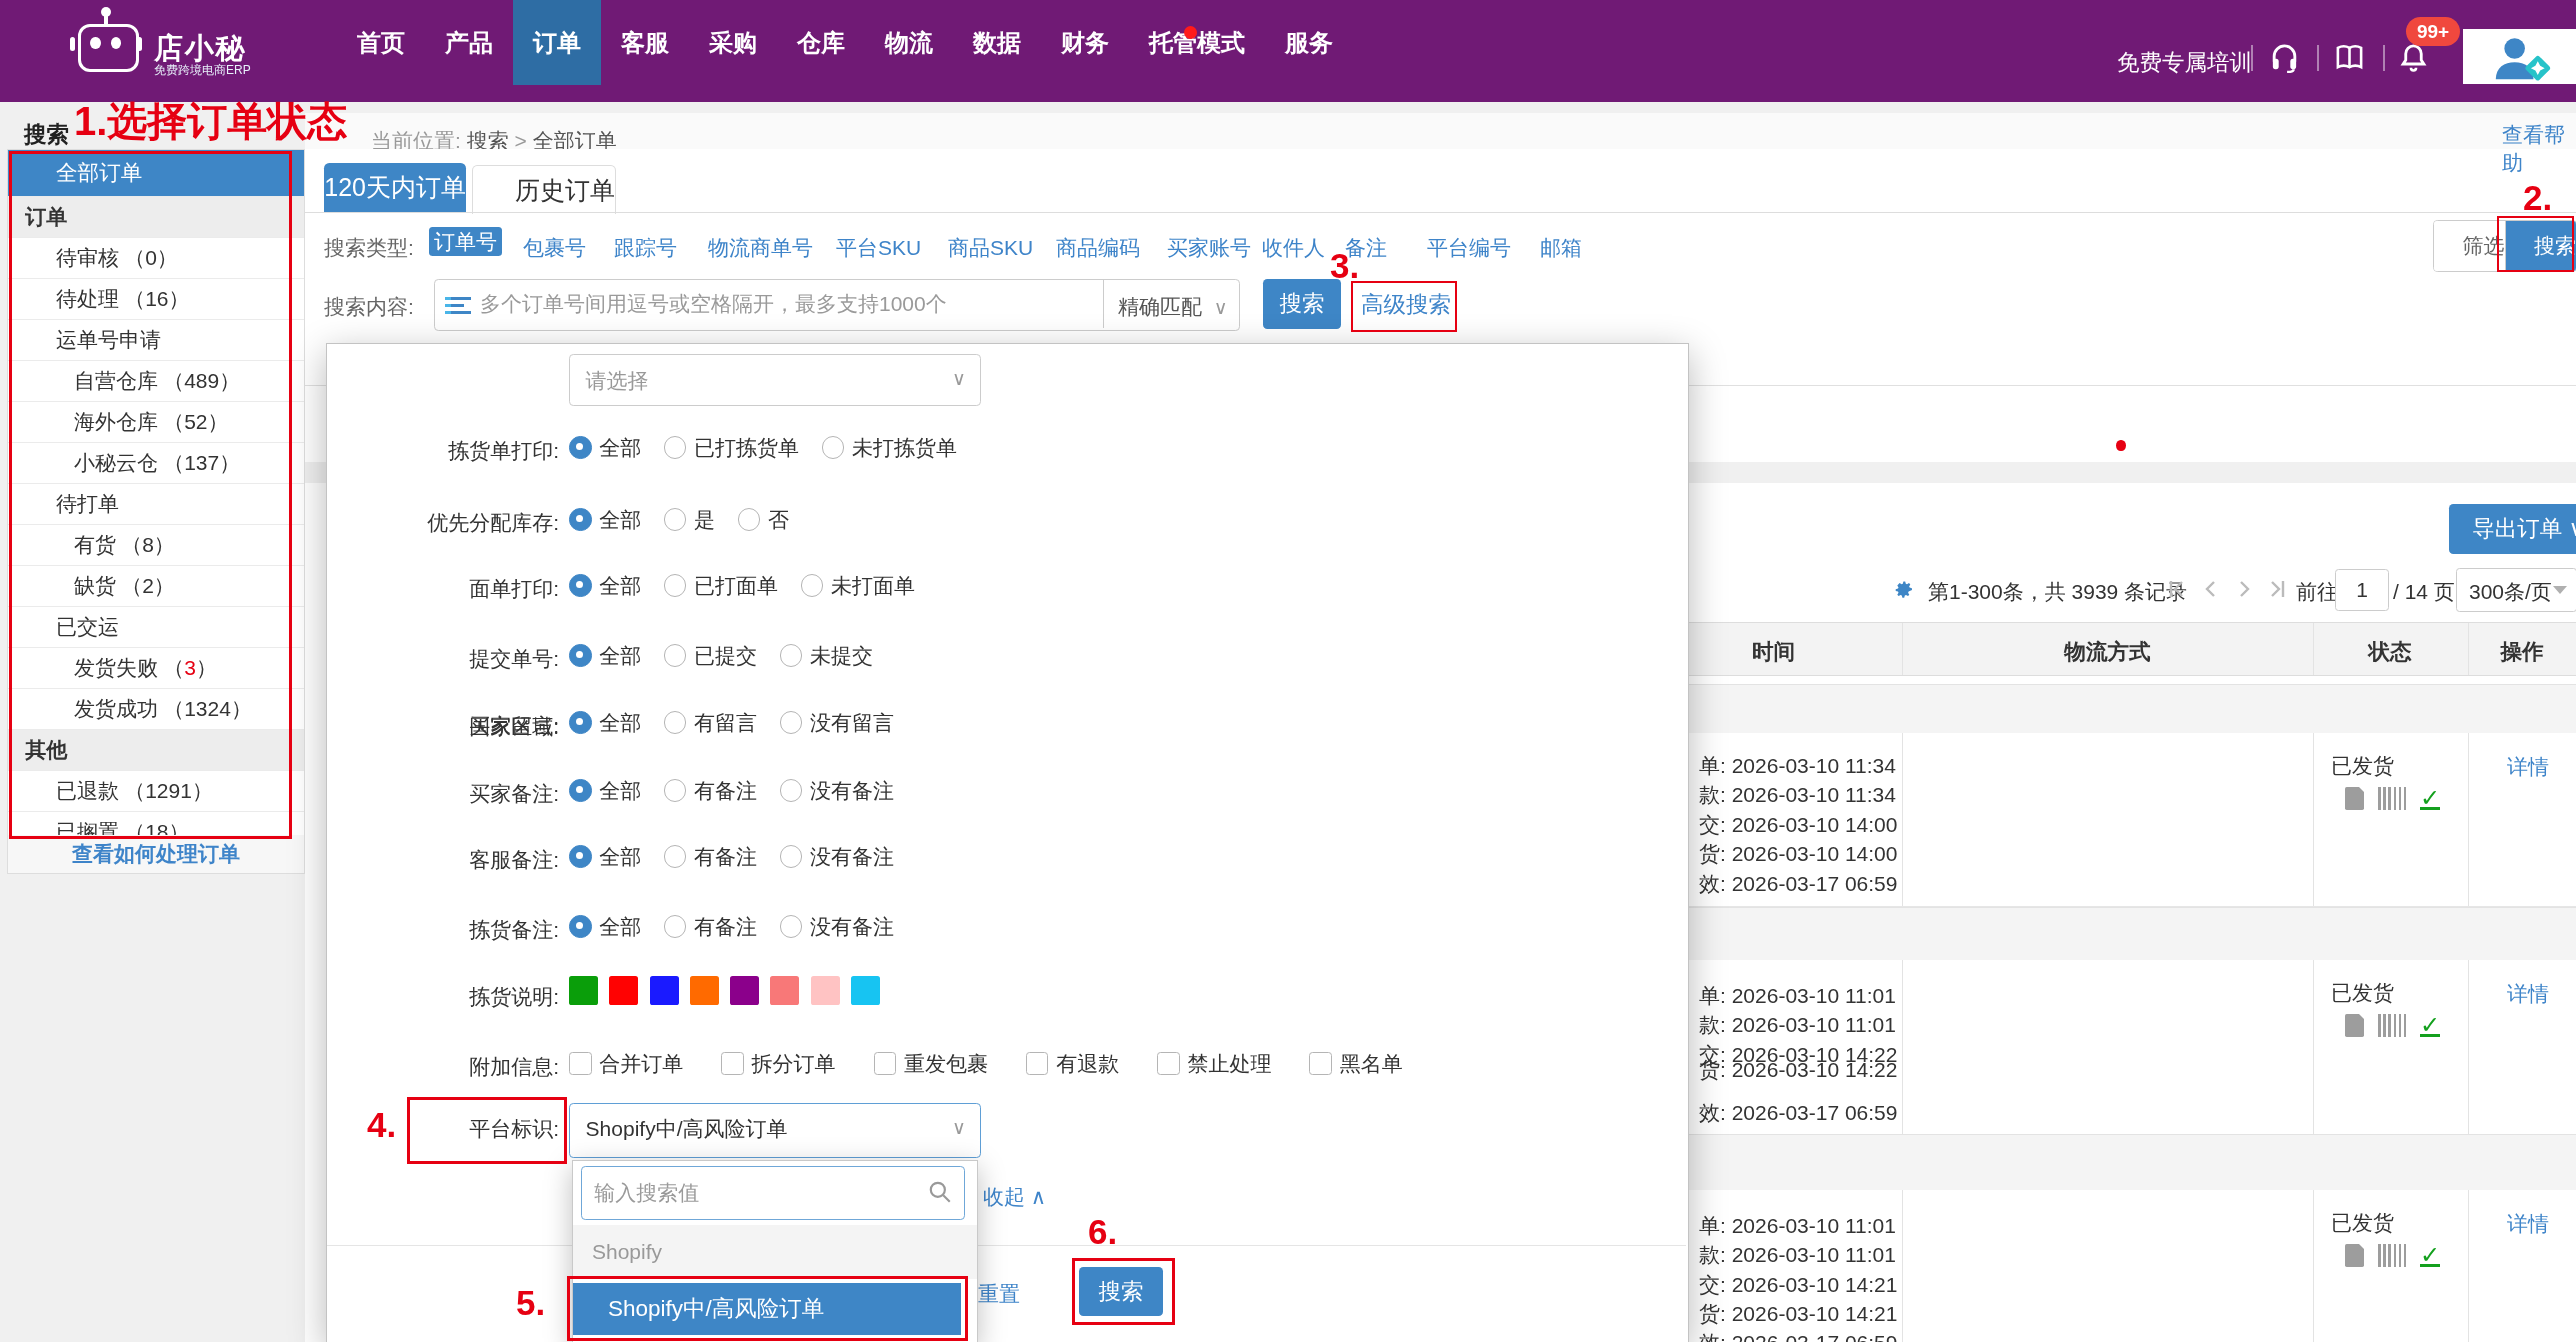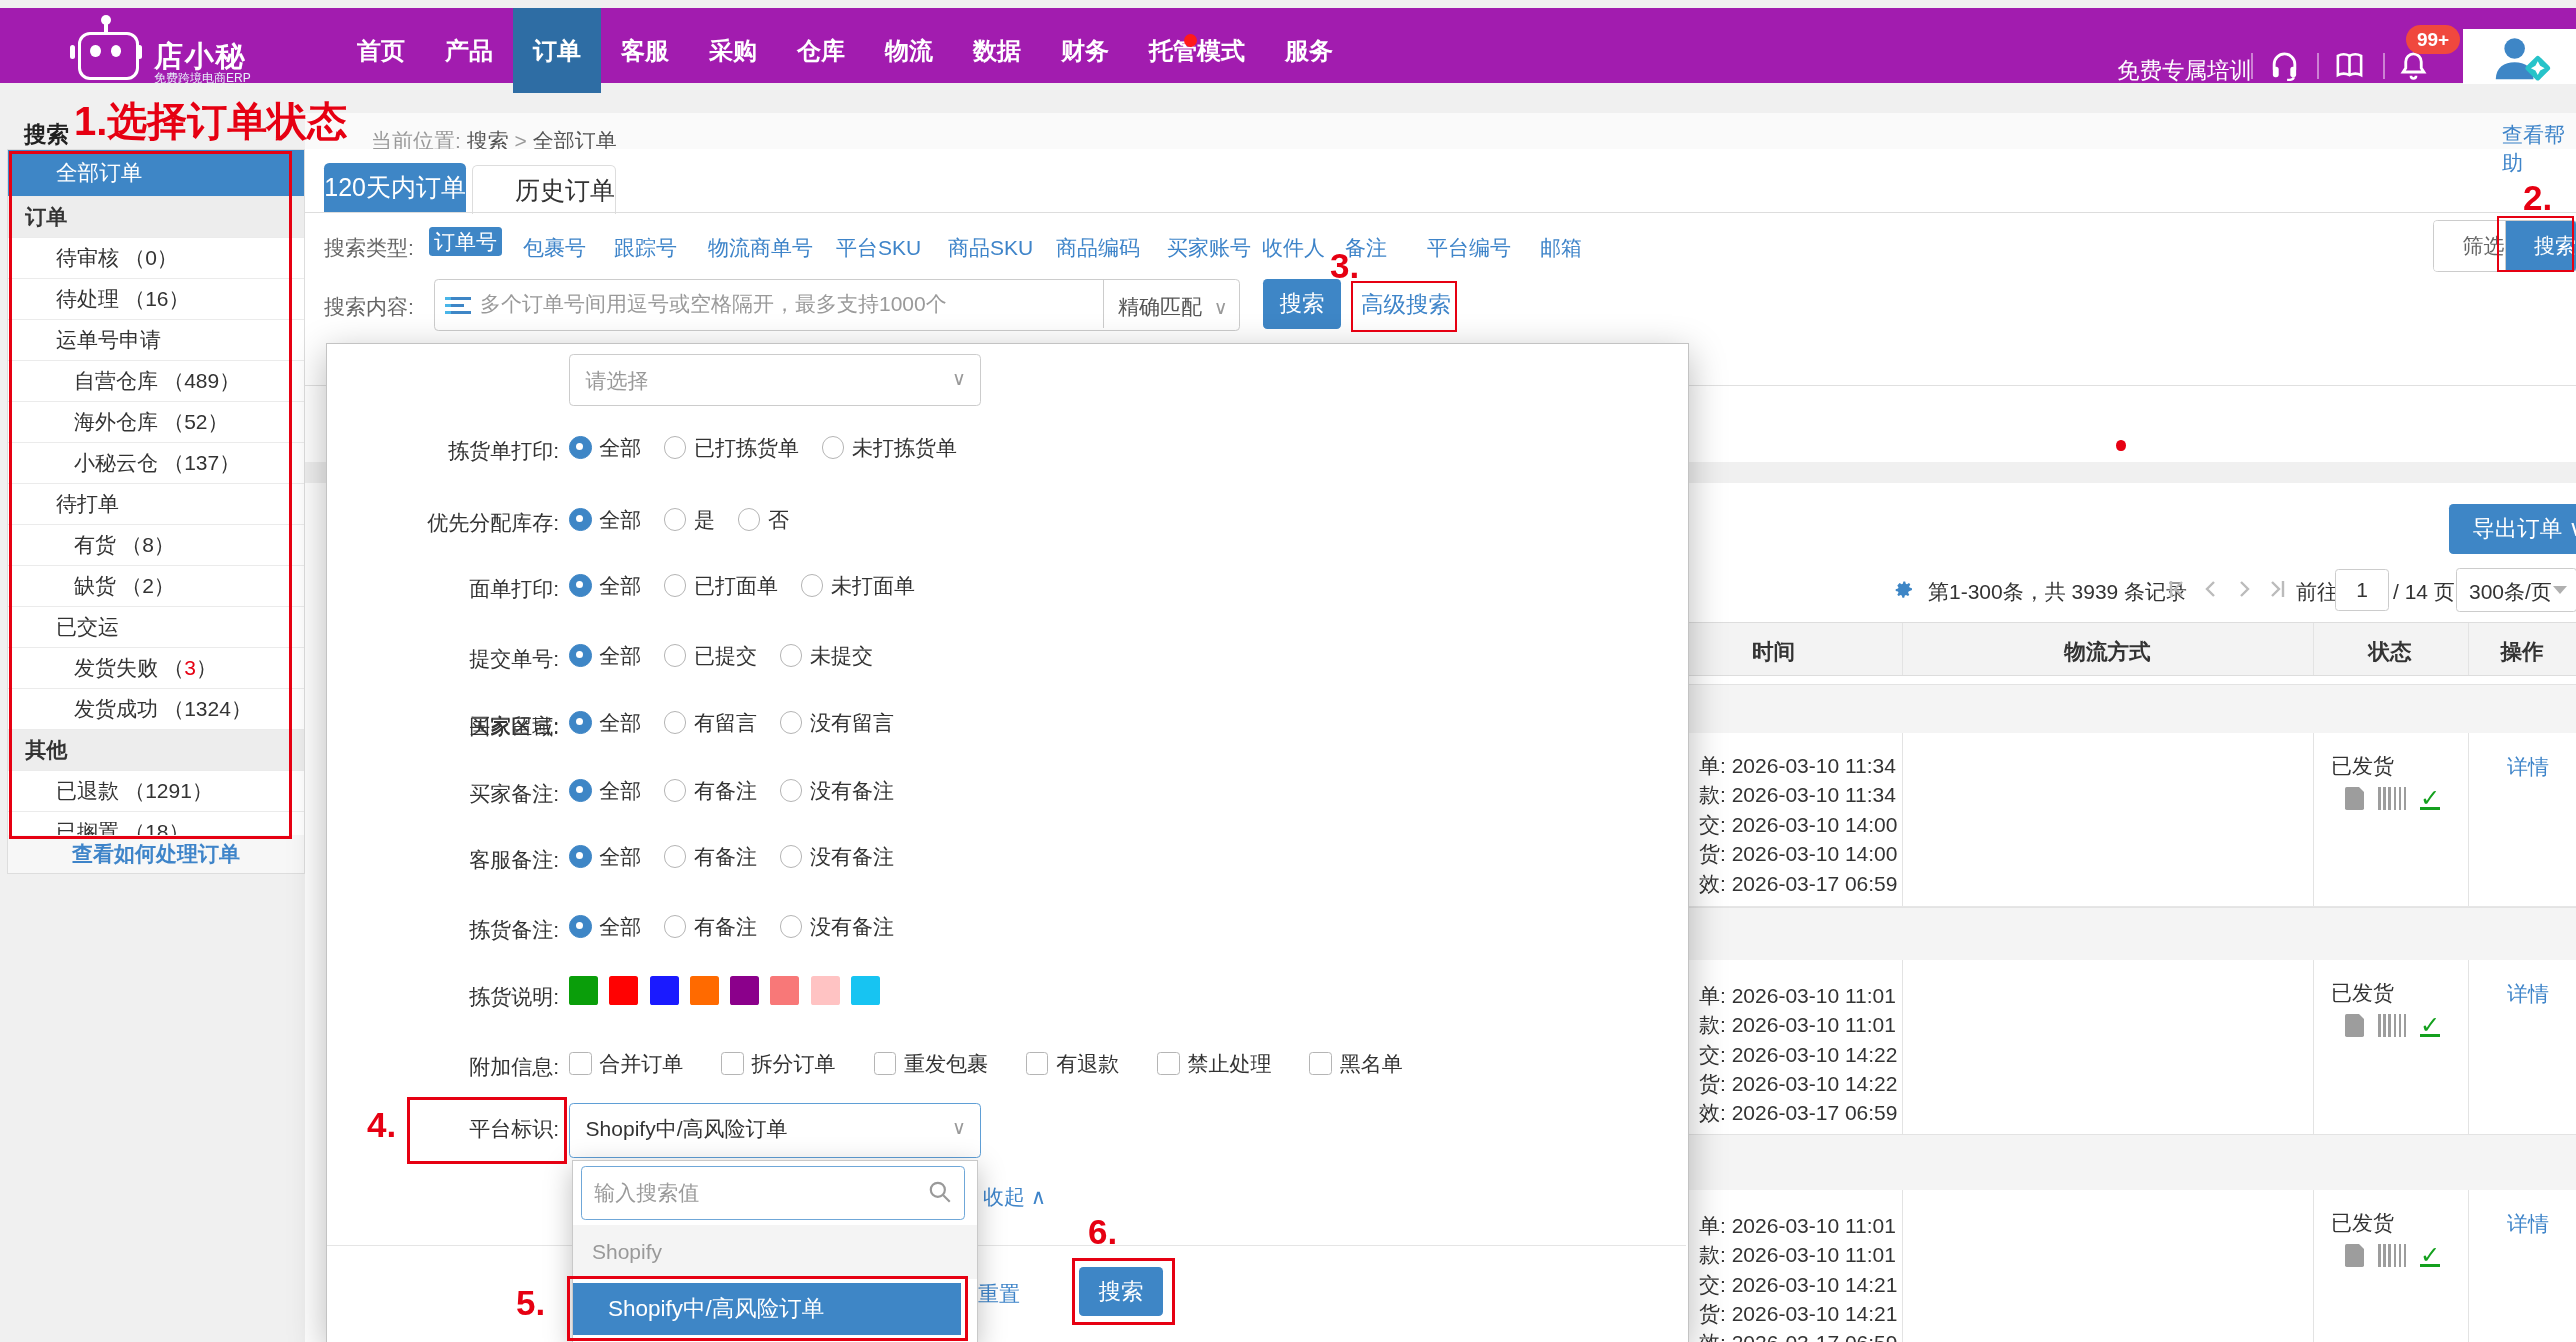--- a/index.html
+++ b/index.html
@@ -1,19 +1,19 @@
 <!DOCTYPE html>
 <html style="font-size:14px"><head>
 <meta charset="utf-8">
 <style>
   html,body{margin:0;padding:0;background:#dfe3e6;}
   #screen{position:relative;width:2576px;height:1342px;background:#f0f0f0;overflow:hidden;
           font-family:"Liberation Sans","DejaVu Sans",sans-serif;font-size:21px;color:#333;}
   
-  .topnav{position:absolute;left:0;top:8px;width:2576px;height:75px;background:#a21caf;z-index:5;}
+  .topnav{position:absolute;left:0;top:0;width:2576px;height:102px;background:#701a75;z-index:5;}
   .logo-robot{position:absolute;left:73px;top:8.7px;width:73px;height:66px;}
   .robot-head{position:absolute;left:5.2px;top:15.6px;width:55px;height:42px;border:3.5px solid #fff;border-radius:12px;background:transparent;}
   .robot-ant{position:absolute;left:31px;top:5.2px;width:3.5px;height:10.4px;background:#fff;}
   .robot-ant-dot{position:absolute;left:28px;top:-1.7px;width:10.4px;height:10.4px;border-radius:50%;background:#fff;}
   .robot-eye{position:absolute;top:28px;width:10.4px;height:12px;border-radius:50%;background:#fff;}
   .robot-ear{position:absolute;top:28px;width:5.2px;height:14px;border-radius:2.6px;background:#fff;}
   .brand{position:absolute;left:154px;top:29px;color:#fff;font-size:29px;font-weight:bold;letter-spacing:1.7px;}
   .brand-sub{position:absolute;left:154px;top:62px;color:#e8f2fb;font-size:12px;}
   .nav-items{position:absolute;left:337px;top:0;height:85px;display:flex;}
   .nav-item{height:85px;line-height:85px;padding:0 20px;color:#fff;font-size:24px;font-weight:bold;position:relative;cursor:pointer;}
@@ -328,21 +328,21 @@
 
   <div class="gband" style="top:907px;height:54px;"></div>
   <div class="trow" style="top:960px;height:174px;">
     <div class="vline" style="left:257px;"></div>
       <div class="vline" style="left:668px;"></div>
       <div class="vline" style="left:823px;"></div>
     <div class="times">
       <span style="top:21.6px;">单: 2026-03-10 11:01</span>
       <span style="top:51px;">款: 2026-03-10 11:01</span>
       <span style="top:81px;">交: 2026-03-10 14:22</span>
-      <span style="top:110px;">货: 2026-03-10 14:22</span>
+      <span style="top:96px;">货: 2026-03-10 14:22</span>
       <span style="top:139px;">效: 2026-03-17 06:59</span>
     </div>
     <div class="st-text">已发货</div>
     <div class="st-icons">
         <span class="ic-doc"></span>
         <span class="ic-bar"></span>
         <span class="ic-check">✓</span>
       </div>
     <div class="detail-link">详情</div>
   </div>

